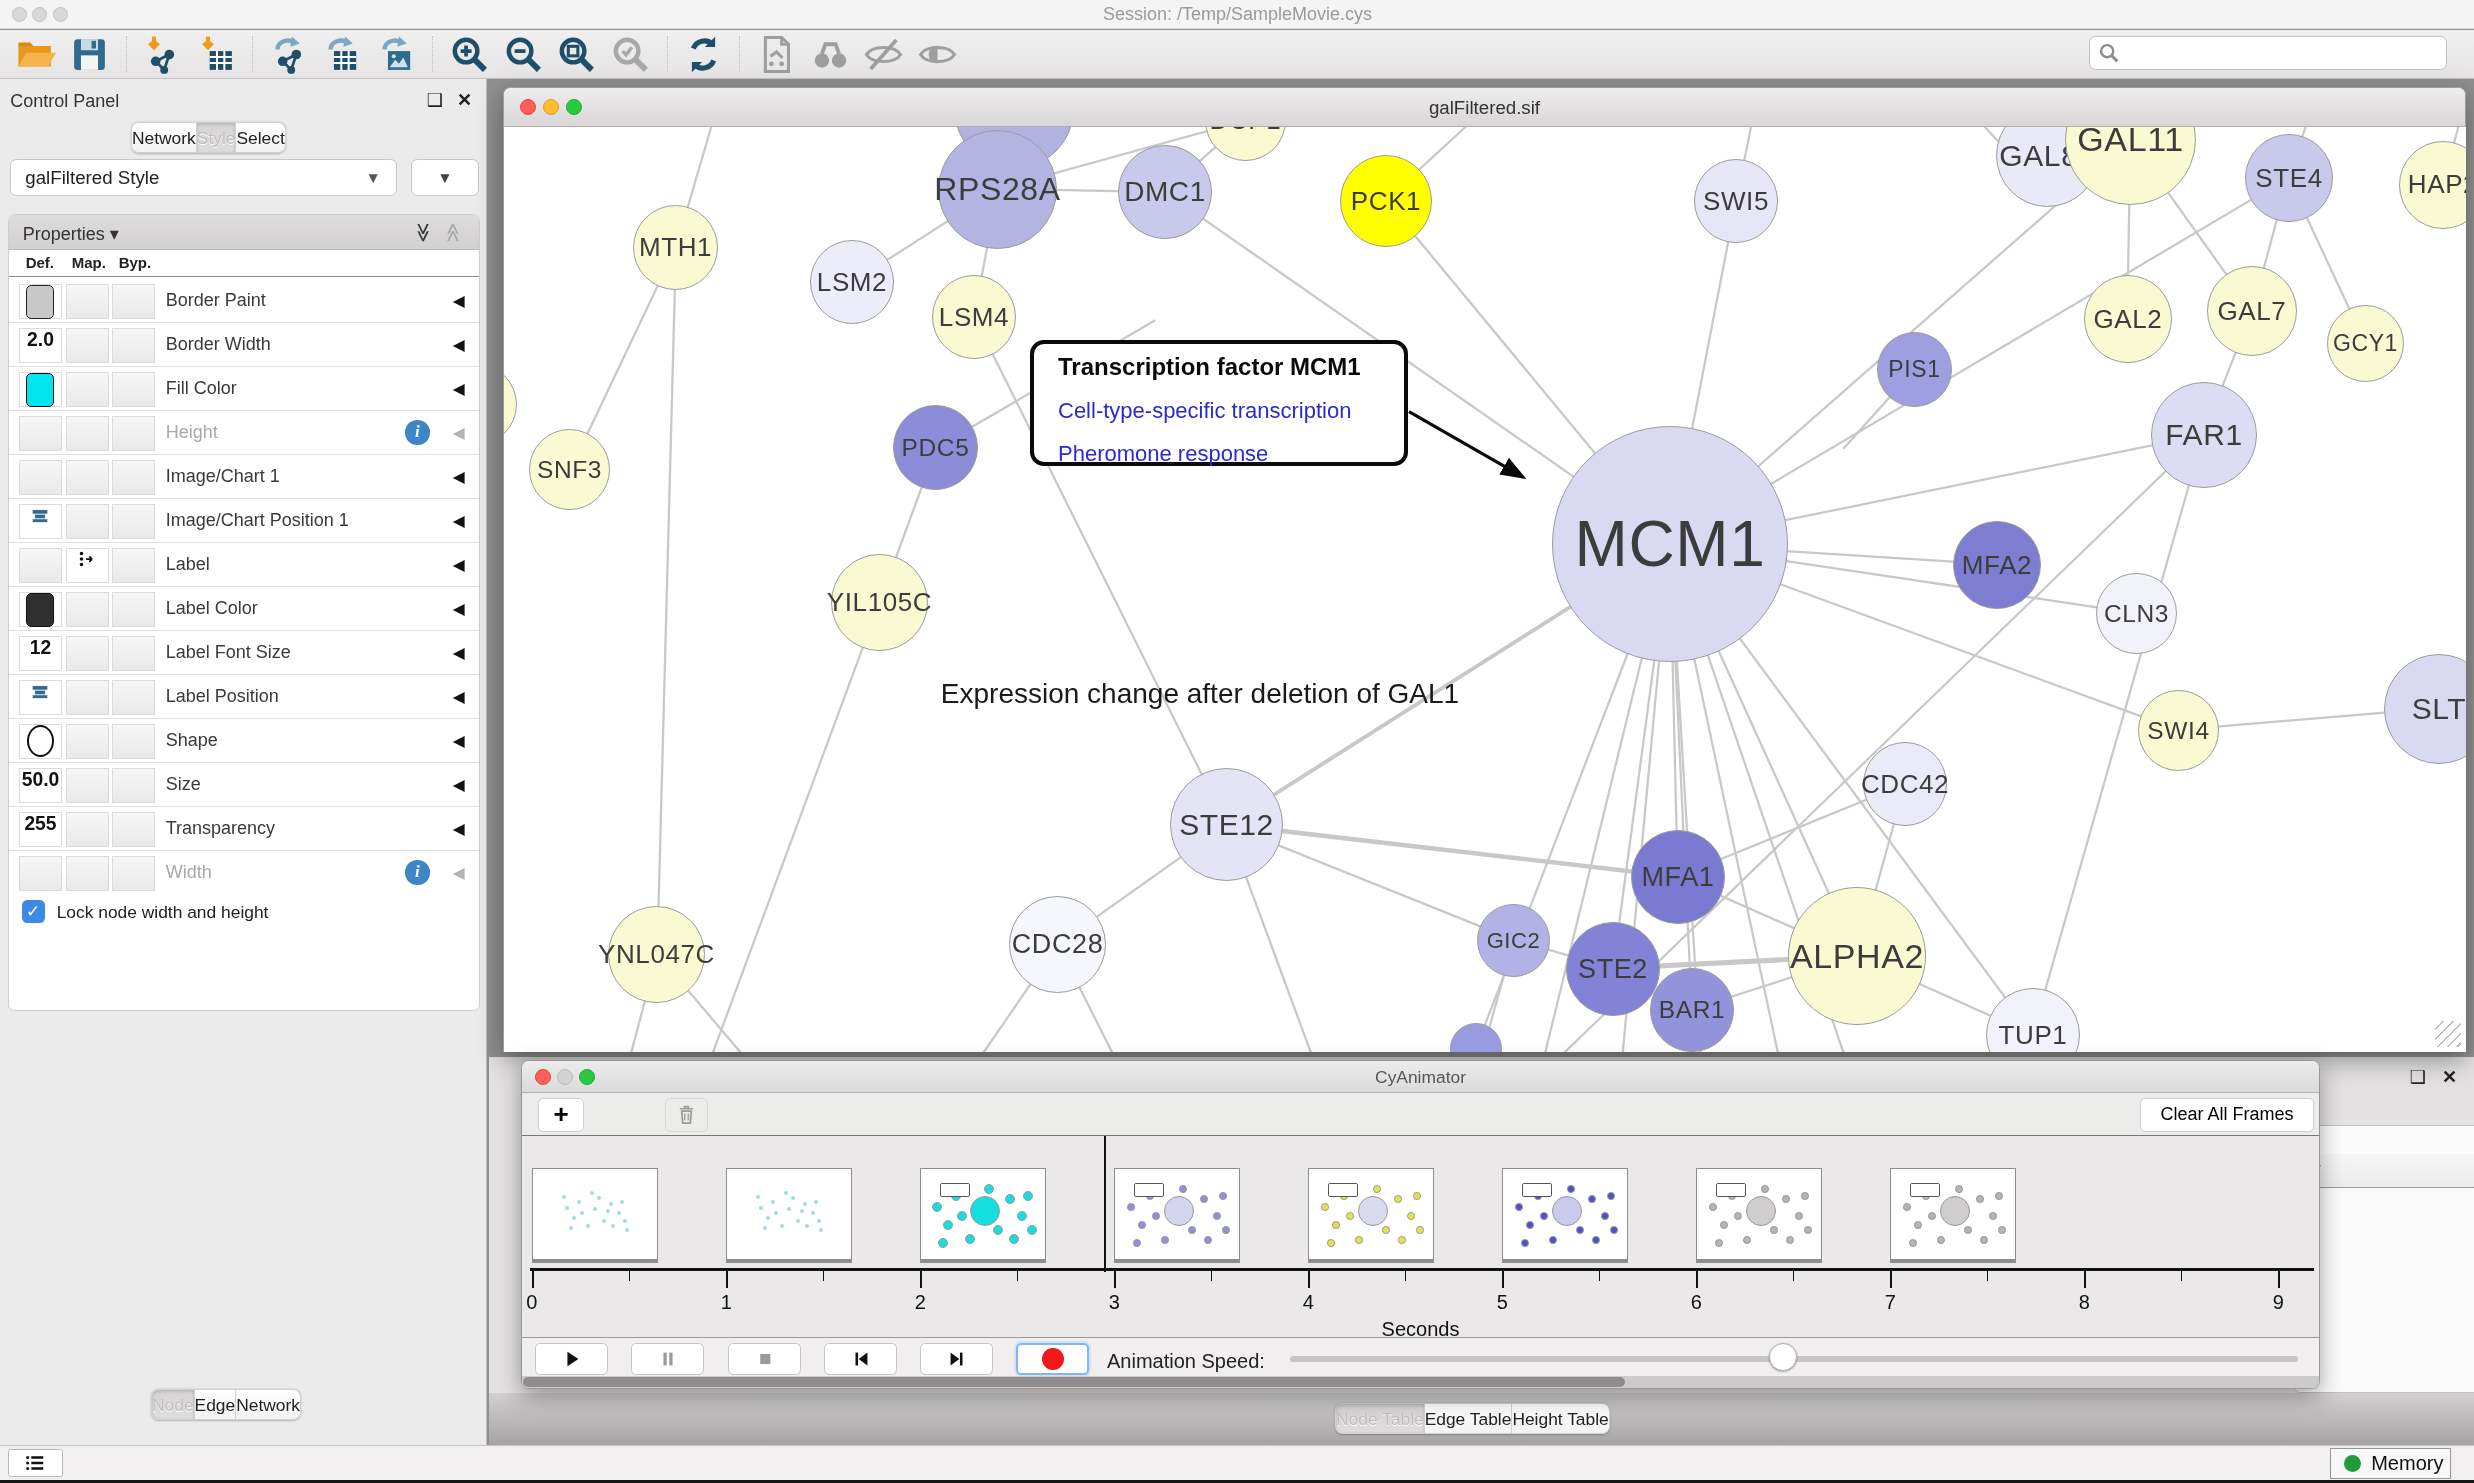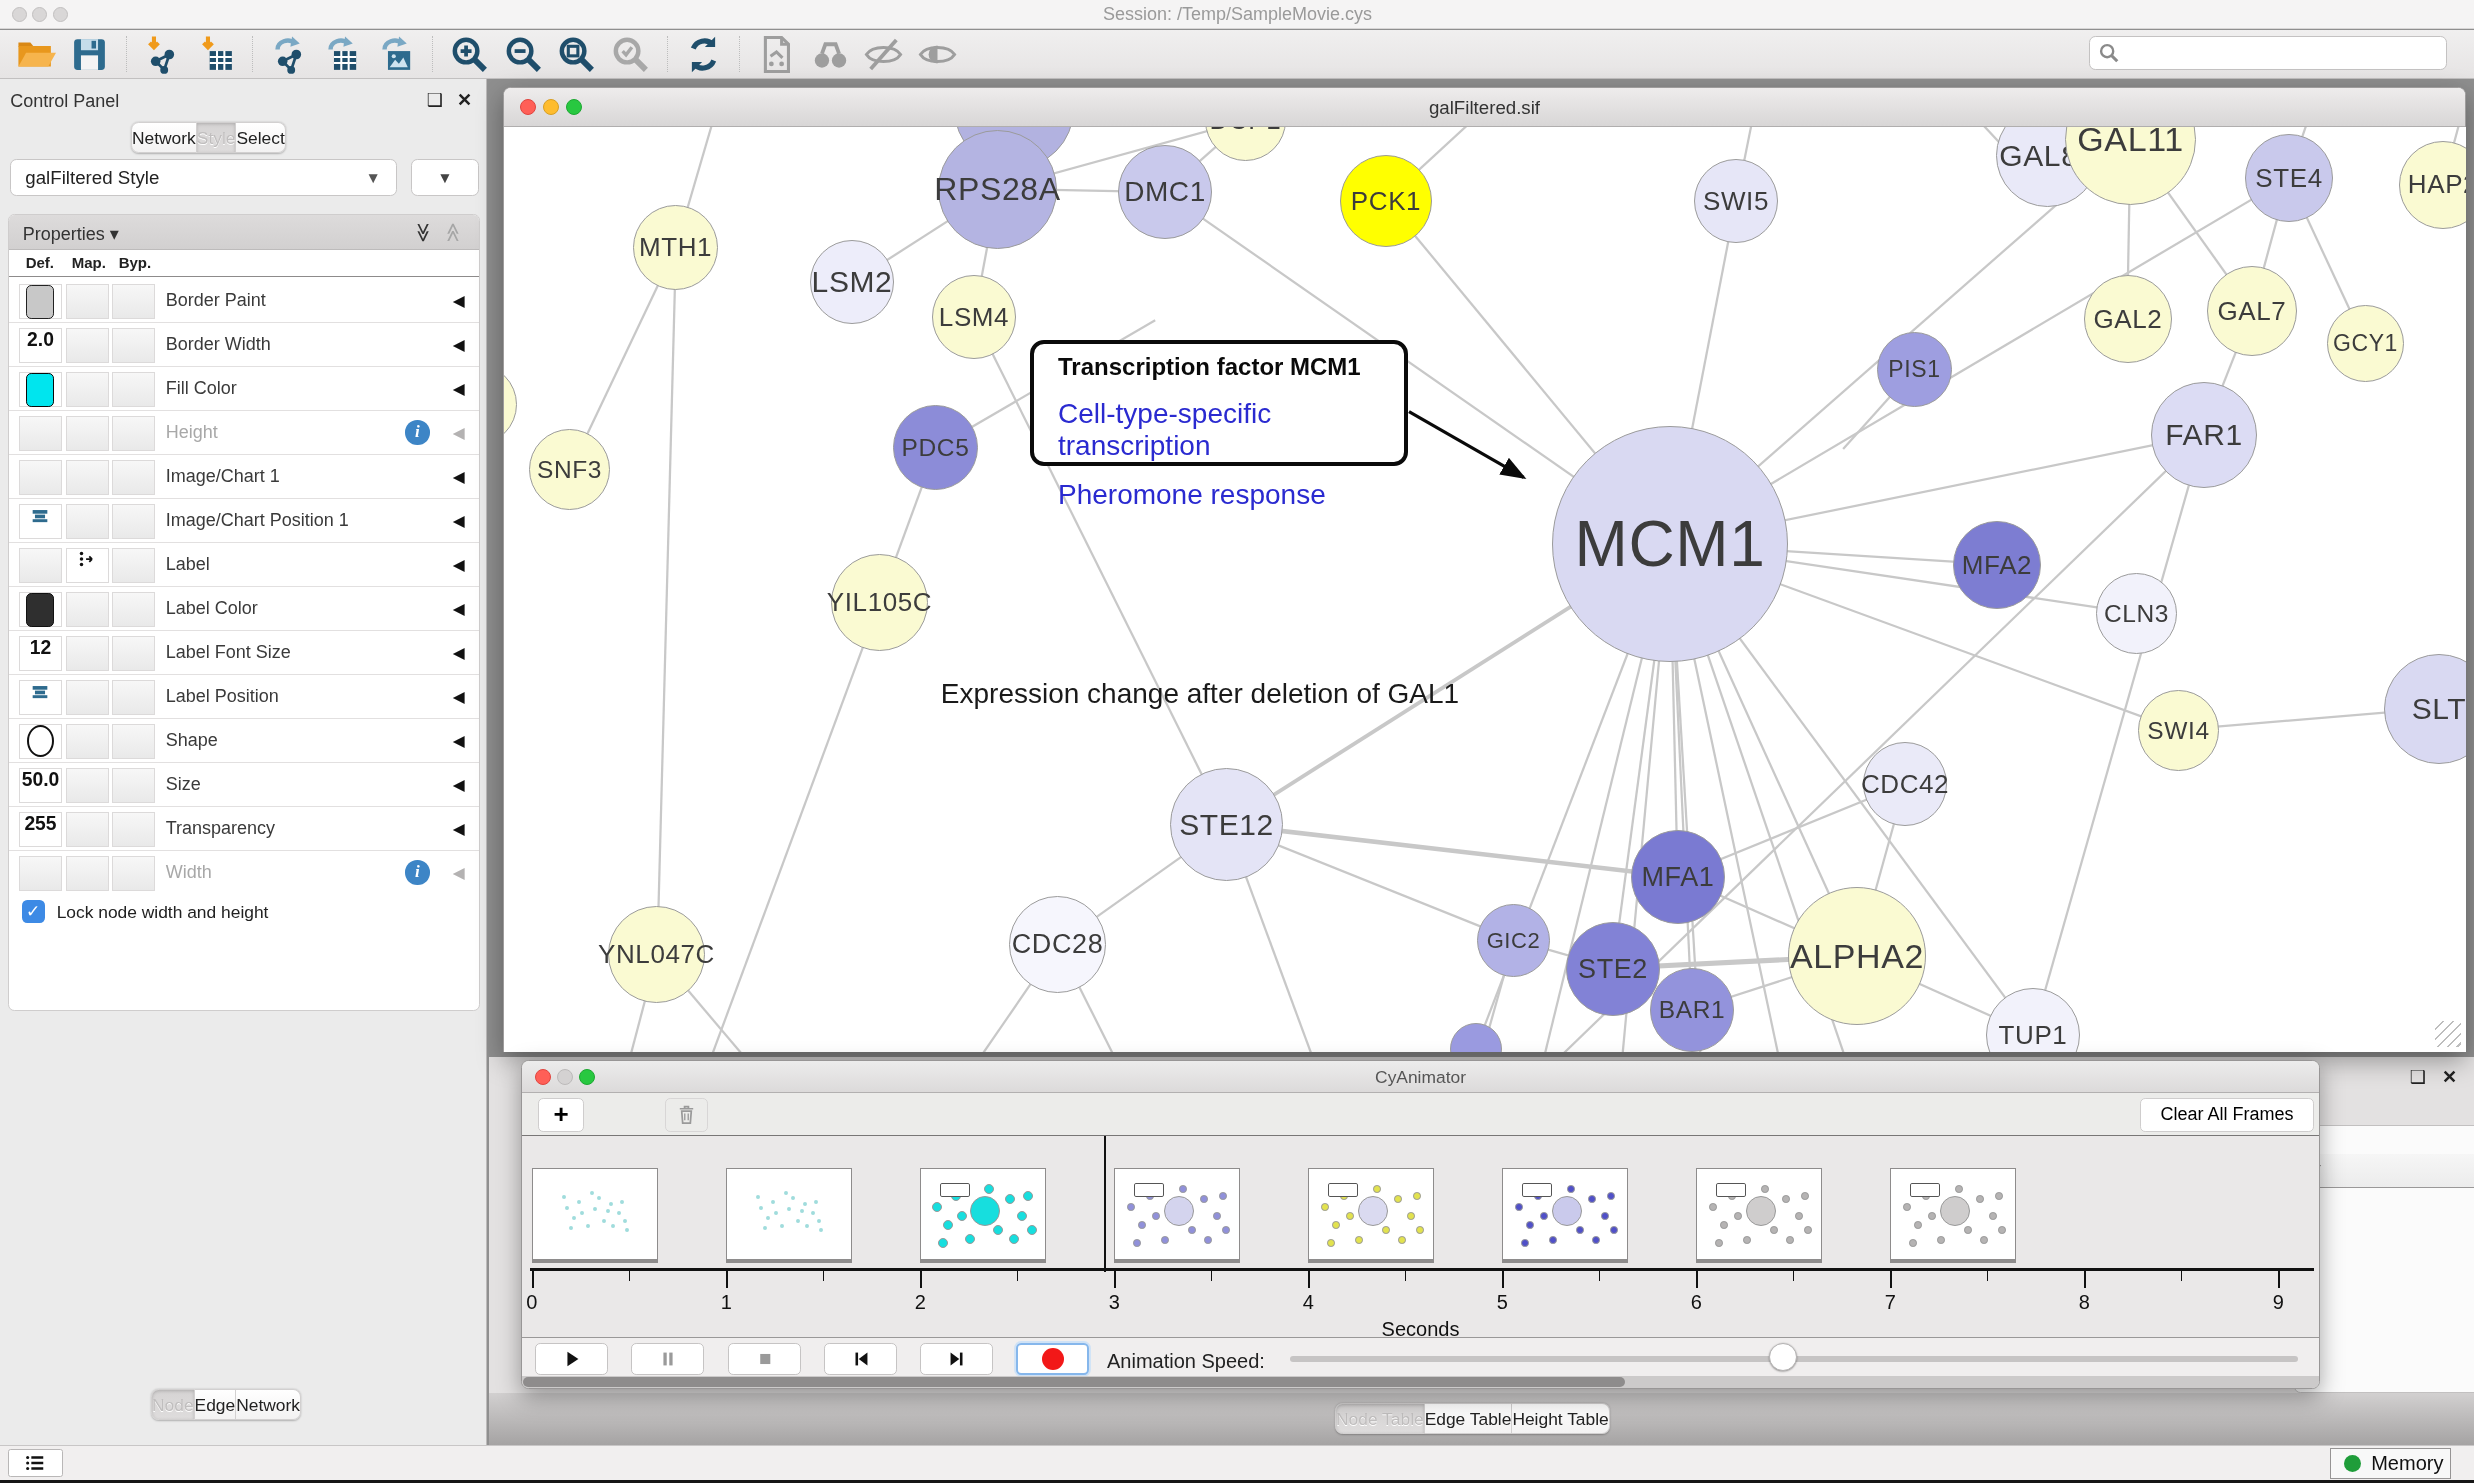--- a/index.html
+++ b/index.html
@@ -87,21 +87,21 @@
   #net-canvas { position:absolute; left:0; top:39px; width:1962px; height:925px; background:#fff;
     overflow:hidden; border-radius:0; }
   #edges-svg, #overlay-svg { position:absolute; left:0; top:0; }
   #overlay-svg { pointer-events:none; z-index:40; }
   .nnode { position:absolute; border-radius:50%; border:1.9px solid #9b9b9b;
     display:flex; align-items:center; justify-content:center; color:#3c3c3c; z-index:10;
     letter-spacing:0.6px; }
   #annotation-box { position:absolute; left:526px; top:213px; width:378px; height:126px; z-index:50;
     background:#fff; border:4.5px solid #0a0a0a; border-radius:14px; padding:9px 24px; }
   #annotation-box .atitle { font-size:24px; font-weight:bold; color:#0a0a0a; margin-bottom:5.2px; }
-  #annotation-box .aline { font-size:28px; color:#2a2ad0; margin-top:17px; }
+  #annotation-box .aline { font-size:22px; color:#2a2ad0; margin-top:17px; }
   #net-caption { position:absolute; left:380px; top:551px; width:632px; text-align:center;
     font-size:28px; color:#1a1a1a; z-index:20; }
   #net-grip { position:absolute; right:3.9px; bottom:3.9px; width:26px; height:26px; z-index:60;
     background:repeating-linear-gradient(135deg,transparent 0 5.2px,#bdbdbd 5.2px 7px); }
 
   
   #dock { position:absolute; left:489px; top:1057px; width:1986px; height:388px; background:#e3e1e1; }
   #dock .winbtn { top:9px; }
   #table-card { position:absolute; left:1805px; top:68px; width:666px; height:268px;
     background:#fbfbfb; border:1.3px solid #c2c0c0; border-radius:6.4px; overflow:hidden; }
@@ -618,21 +618,21 @@
       <div class="aline">Cell-type-specific transcription</div>
       <div class="aline">Pheromone response</div>
     </div>
   <div class="nnode" style="left: 450px; top: -78px; width: 120px; height: 120px; background: rgb(178, 178, 224); font-size: 30px;"></div>
       <div class="nnode" style="left: -68px; top: 237px; width: 81px; height: 81px; background: rgb(250, 250, 210); font-size: 23px;"></div>
       <div class="nnode" style="left: 434px; top: 2.6px; width: 119px; height: 119px; background: rgb(180, 180, 226); font-size: 32px;">RPS28A</div>
       <div class="nnode" style="left: 701px; top: -47px; width: 81px; height: 81px; background: rgb(250, 250, 210); font-size: 26px;">DCP1</div>
       <div class="nnode" style="left: 614px; top: 18px; width: 94px; height: 94px; background: rgb(201, 201, 236); font-size: 28px;">DMC1</div>
       <div class="nnode" style="left: 836px; top: 28px; width: 92px; height: 92px; background: rgb(255, 255, 0); font-size: 26px;">PCK1</div>
       <div class="nnode" style="left: 129px; top: 78px; width: 85px; height: 85px; background: rgb(250, 250, 210); font-size: 26px;">MTH1</div>
-      <div class="nnode" style="left: 306px; top: 113px; width: 84px; height: 84px; background: rgb(237, 237, 250); font-size: 30px;">LSM2</div>
+      <div class="nnode" style="left: 306px; top: 113px; width: 84px; height: 84px; background: rgb(237, 237, 250); font-size: 26px;">LSM2</div>
       <div class="nnode" style="left: 428px; top: 148px; width: 84px; height: 84px; background: rgb(250, 250, 210); font-size: 26px;">LSM4</div>
       <div class="nnode" style="left: 25px; top: 302px; width: 81px; height: 81px; background: rgb(250, 250, 210); font-size: 24.5px;">SNF3</div>
       <div class="nnode" style="left: 389px; top: 278px; width: 85px; height: 85px; background: rgb(140, 140, 216); font-size: 24.5px;">PDC5</div>
       <div class="nnode" style="left: 327px; top: 427px; width: 97px; height: 97px; background: rgb(250, 250, 210); font-size: 26px;">YIL105C</div>
       <div class="nnode" style="left: 1190px; top: 32px; width: 84px; height: 84px; background: rgb(230, 230, 247); font-size: 26px;">SWI5</div>
       <div class="nnode" style="left: 1492px; top: -22.6px; width: 103px; height: 103px; background: rgb(233, 233, 248); font-size: 30px;">GAL80</div>
       <div class="nnode" style="left: 1561px; top: -53px; width: 131px; height: 131px; background: rgb(250, 250, 210); font-size: 34px;">GAL11</div>
       <div class="nnode" style="left: 1741px; top: 7px; width: 88px; height: 88px; background: rgb(201, 201, 236); font-size: 26px;">STE4</div>
       <div class="nnode" style="left: 1895px; top: 13.5px; width: 88px; height: 88px; background: rgb(250, 250, 210); font-size: 26px;">HAP2</div>
       <div class="nnode" style="left: 1580px; top: 148px; width: 88px; height: 88px; background: rgb(250, 250, 210); font-size: 26px;">GAL2</div>

